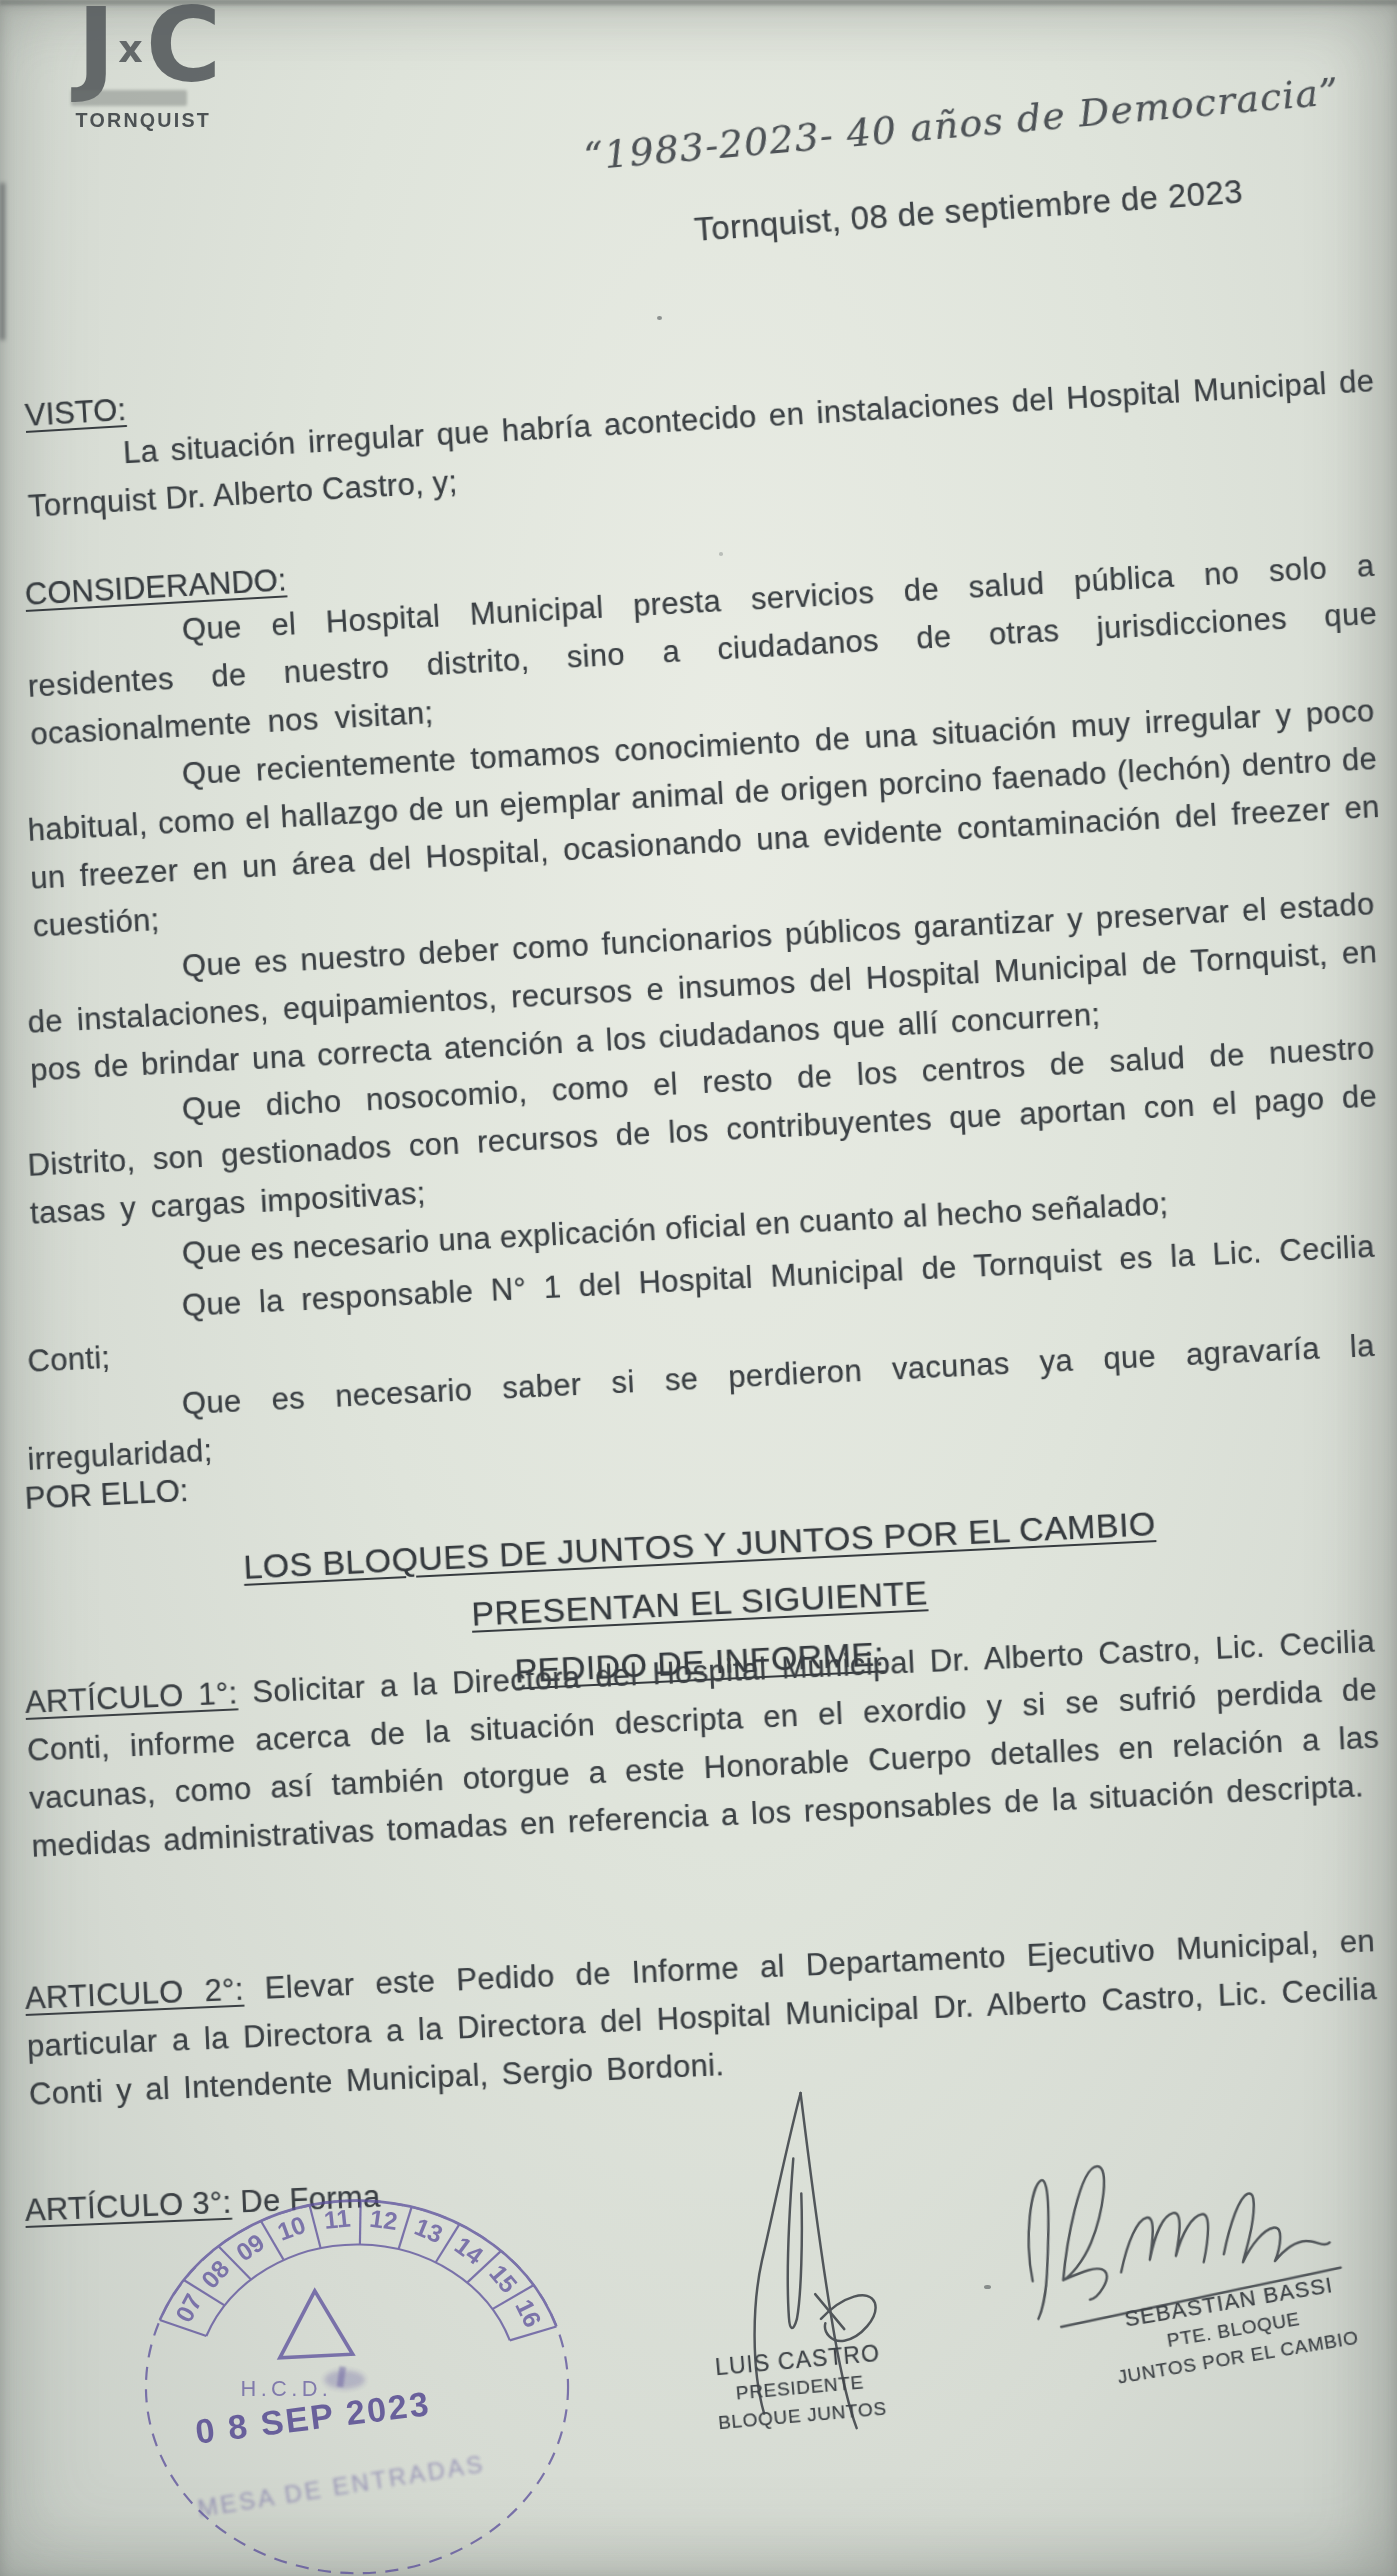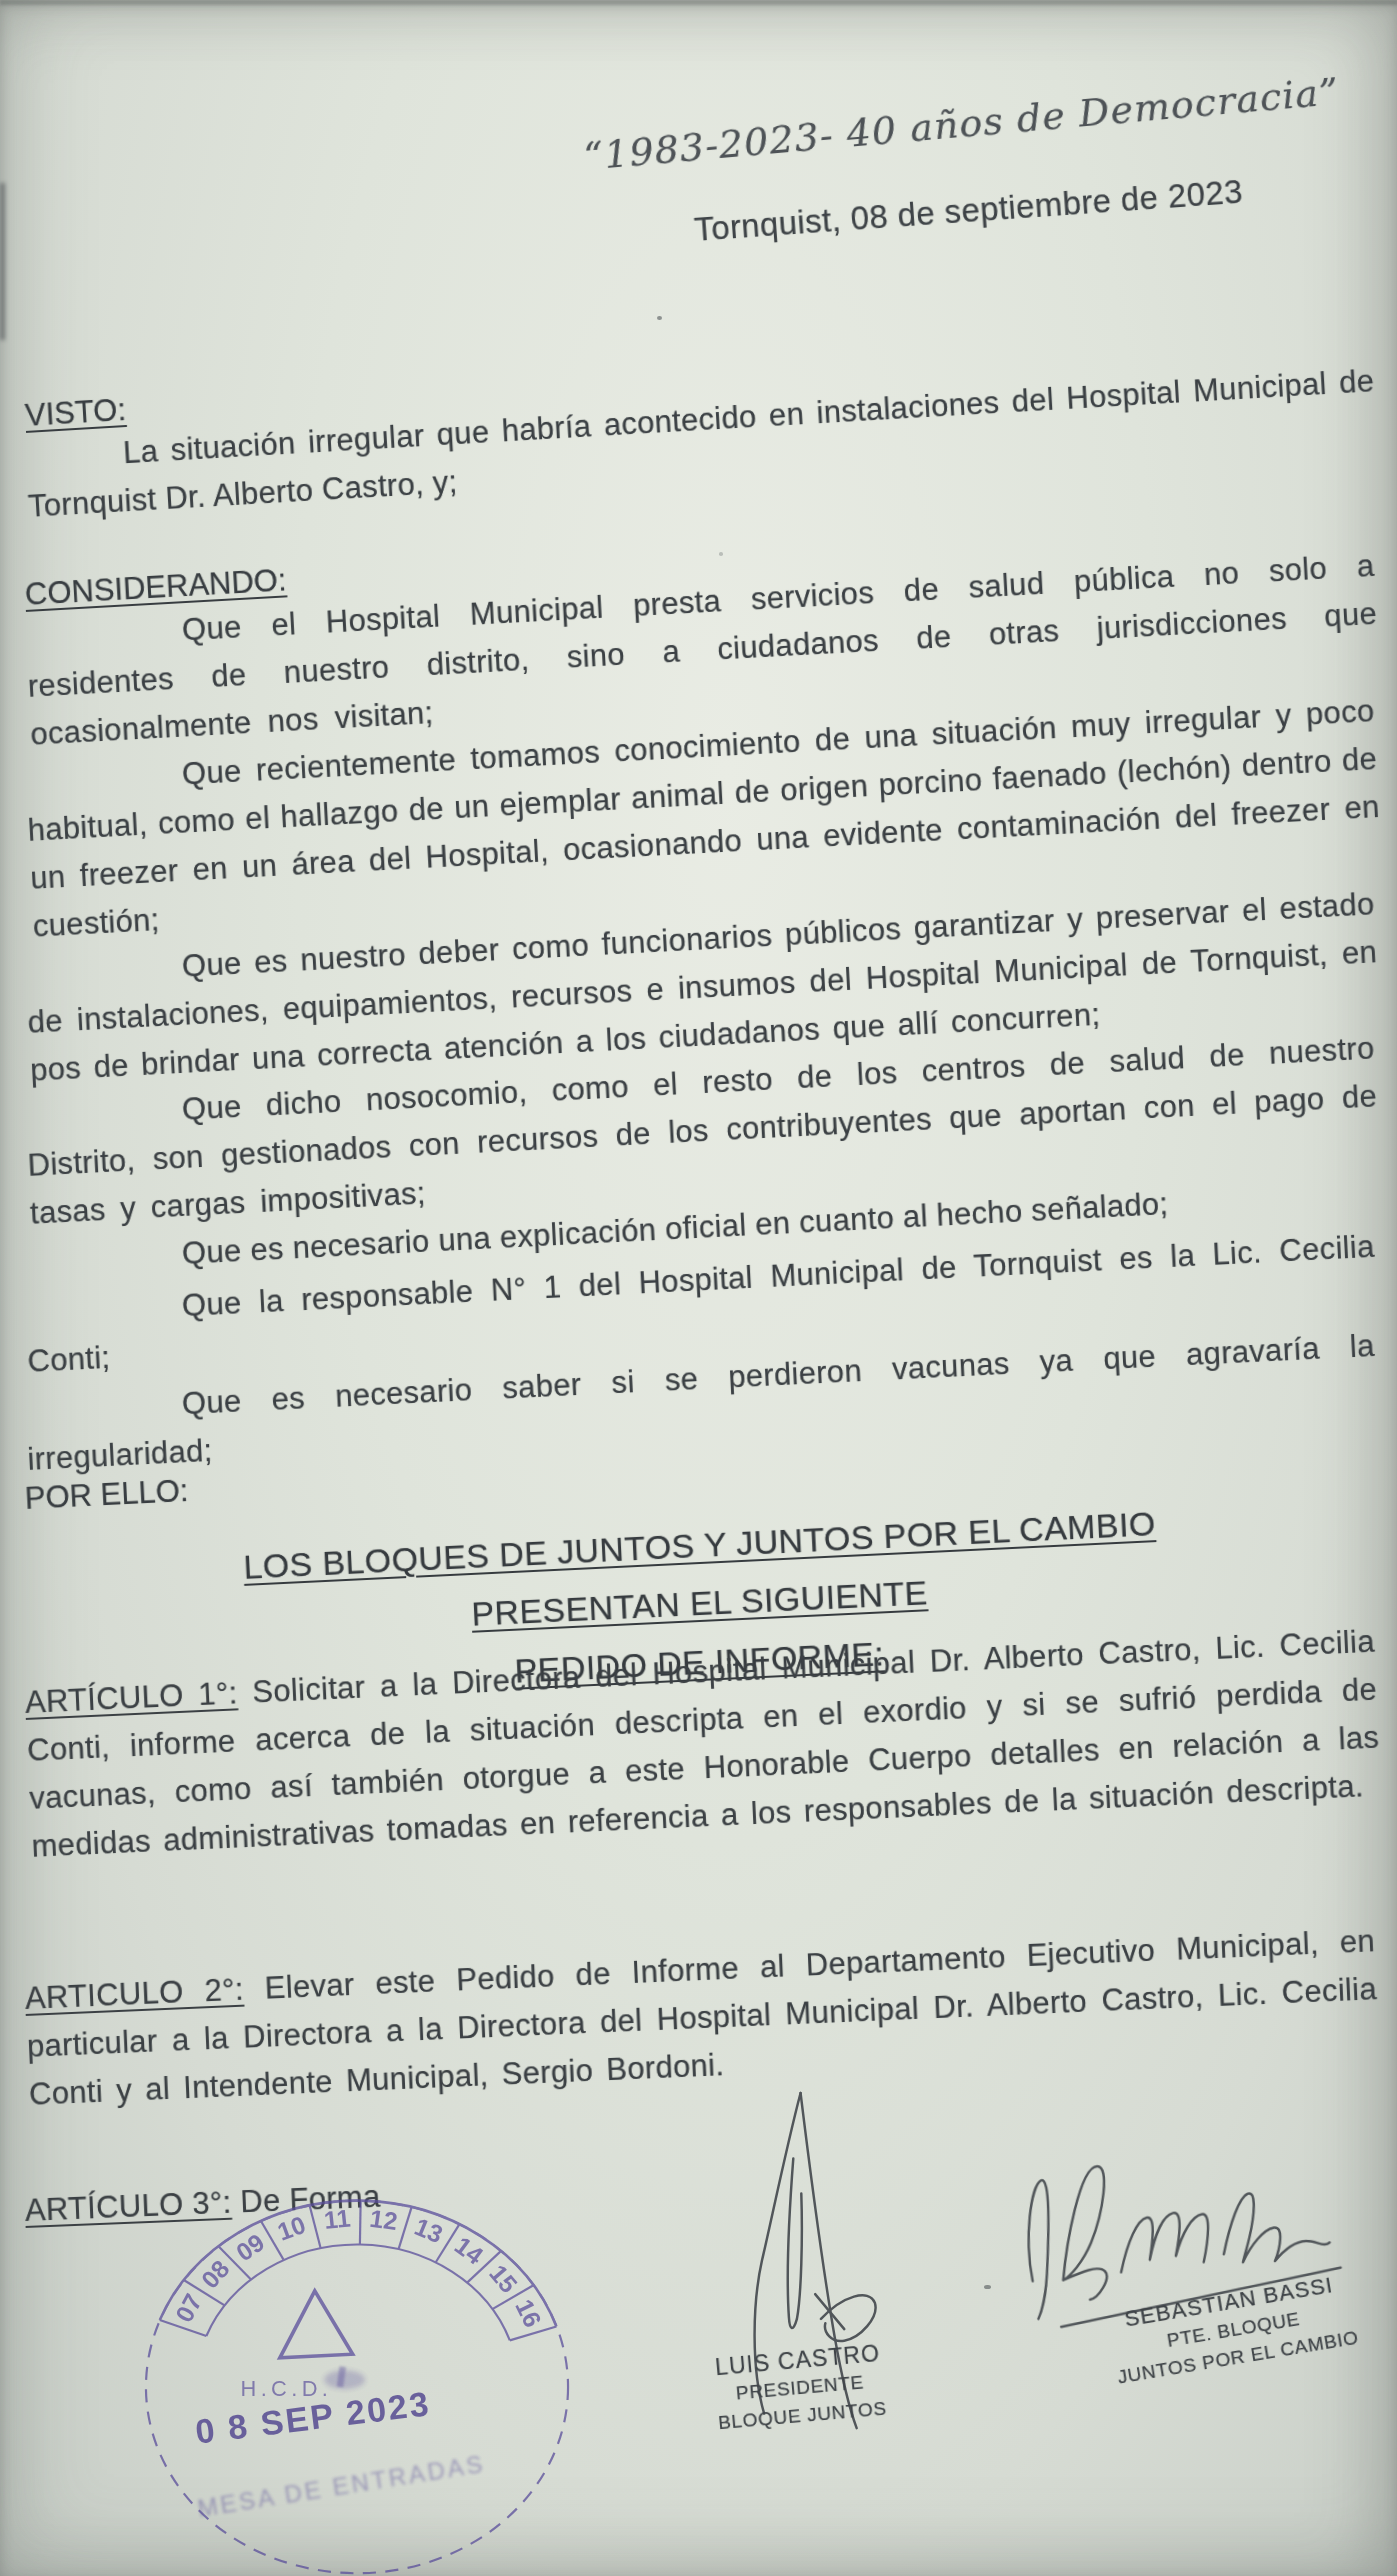--- a/index.html
+++ b/index.html
@@ -49,20 +49,25 @@
   .topstrip{position:absolute;left:0;top:0;width:100%;height:5.1px;background:rgba(90,95,92,.35);filter:blur(1.5px);}
 </style>
 </head>
 <body>
 
 <div class="page">
 
   <div class="topstrip"></div>
   <div class="edge-smudge"></div>
 
+  <div class="blk" style="left:64px;top:7.3px;width:167px;height:146px;">
+    <div class="logo-wrap" style="position:absolute;left:13px;top:-13px;"><span class="logo-j">J</span><span class="logo-x">x</span><span class="logo-c">C</span></div>
+    <div class="logo-bar"></div>
+    <div class="logo-city">TORNQUIST</div>
+  </div>
 
   <div class="blk motto" style="left:582px;top:135px;transform:rotate(-5deg);">“1983-2023- 40 años de Democracia”</div>
   <div class="blk dateline" style="left:693px;top:211px;transform:rotate(-4deg);">Tornquist, 08 de septiembre de 2023</div>
 
   <div class="blk lbl" style="top:398px;transform:rotate(-3.4deg);"><span class="u">VISTO:</span></div>
   <p class="blk par ind135" style="top:435px;transform:rotate(-3.3deg);">La situación irregular que habría acontecido en instalaciones del Hospital Municipal de Tornquist Dr. Alberto Castro, y;</p>
 
   <div class="blk lbl" style="top:577px;transform:rotate(-3.2deg);"><span class="u">CONSIDERANDO:</span></div>
   <p class="blk par ind215" style="top:615px;transform:rotate(-3.1deg);word-spacing:7.3px;">Que el Hospital Municipal presta servicios de salud pública no solo a residentes de nuestro distrito, sino a ciudadanos de otras jurisdicciones que ocasionalmente nos visitan;</p>
   <p class="blk par ind215" style="top:759px;transform:rotate(-3.05deg);word-spacing:1.5px;">Que recientemente tomamos conocimiento de una situación muy irregular y poco habitual, como el hallazgo de un ejemplar animal de origen porcino faenado (lechón) dentro de un freezer en un área del Hospital, ocasionando una evidente contaminación del freezer en cuestión;</p>

